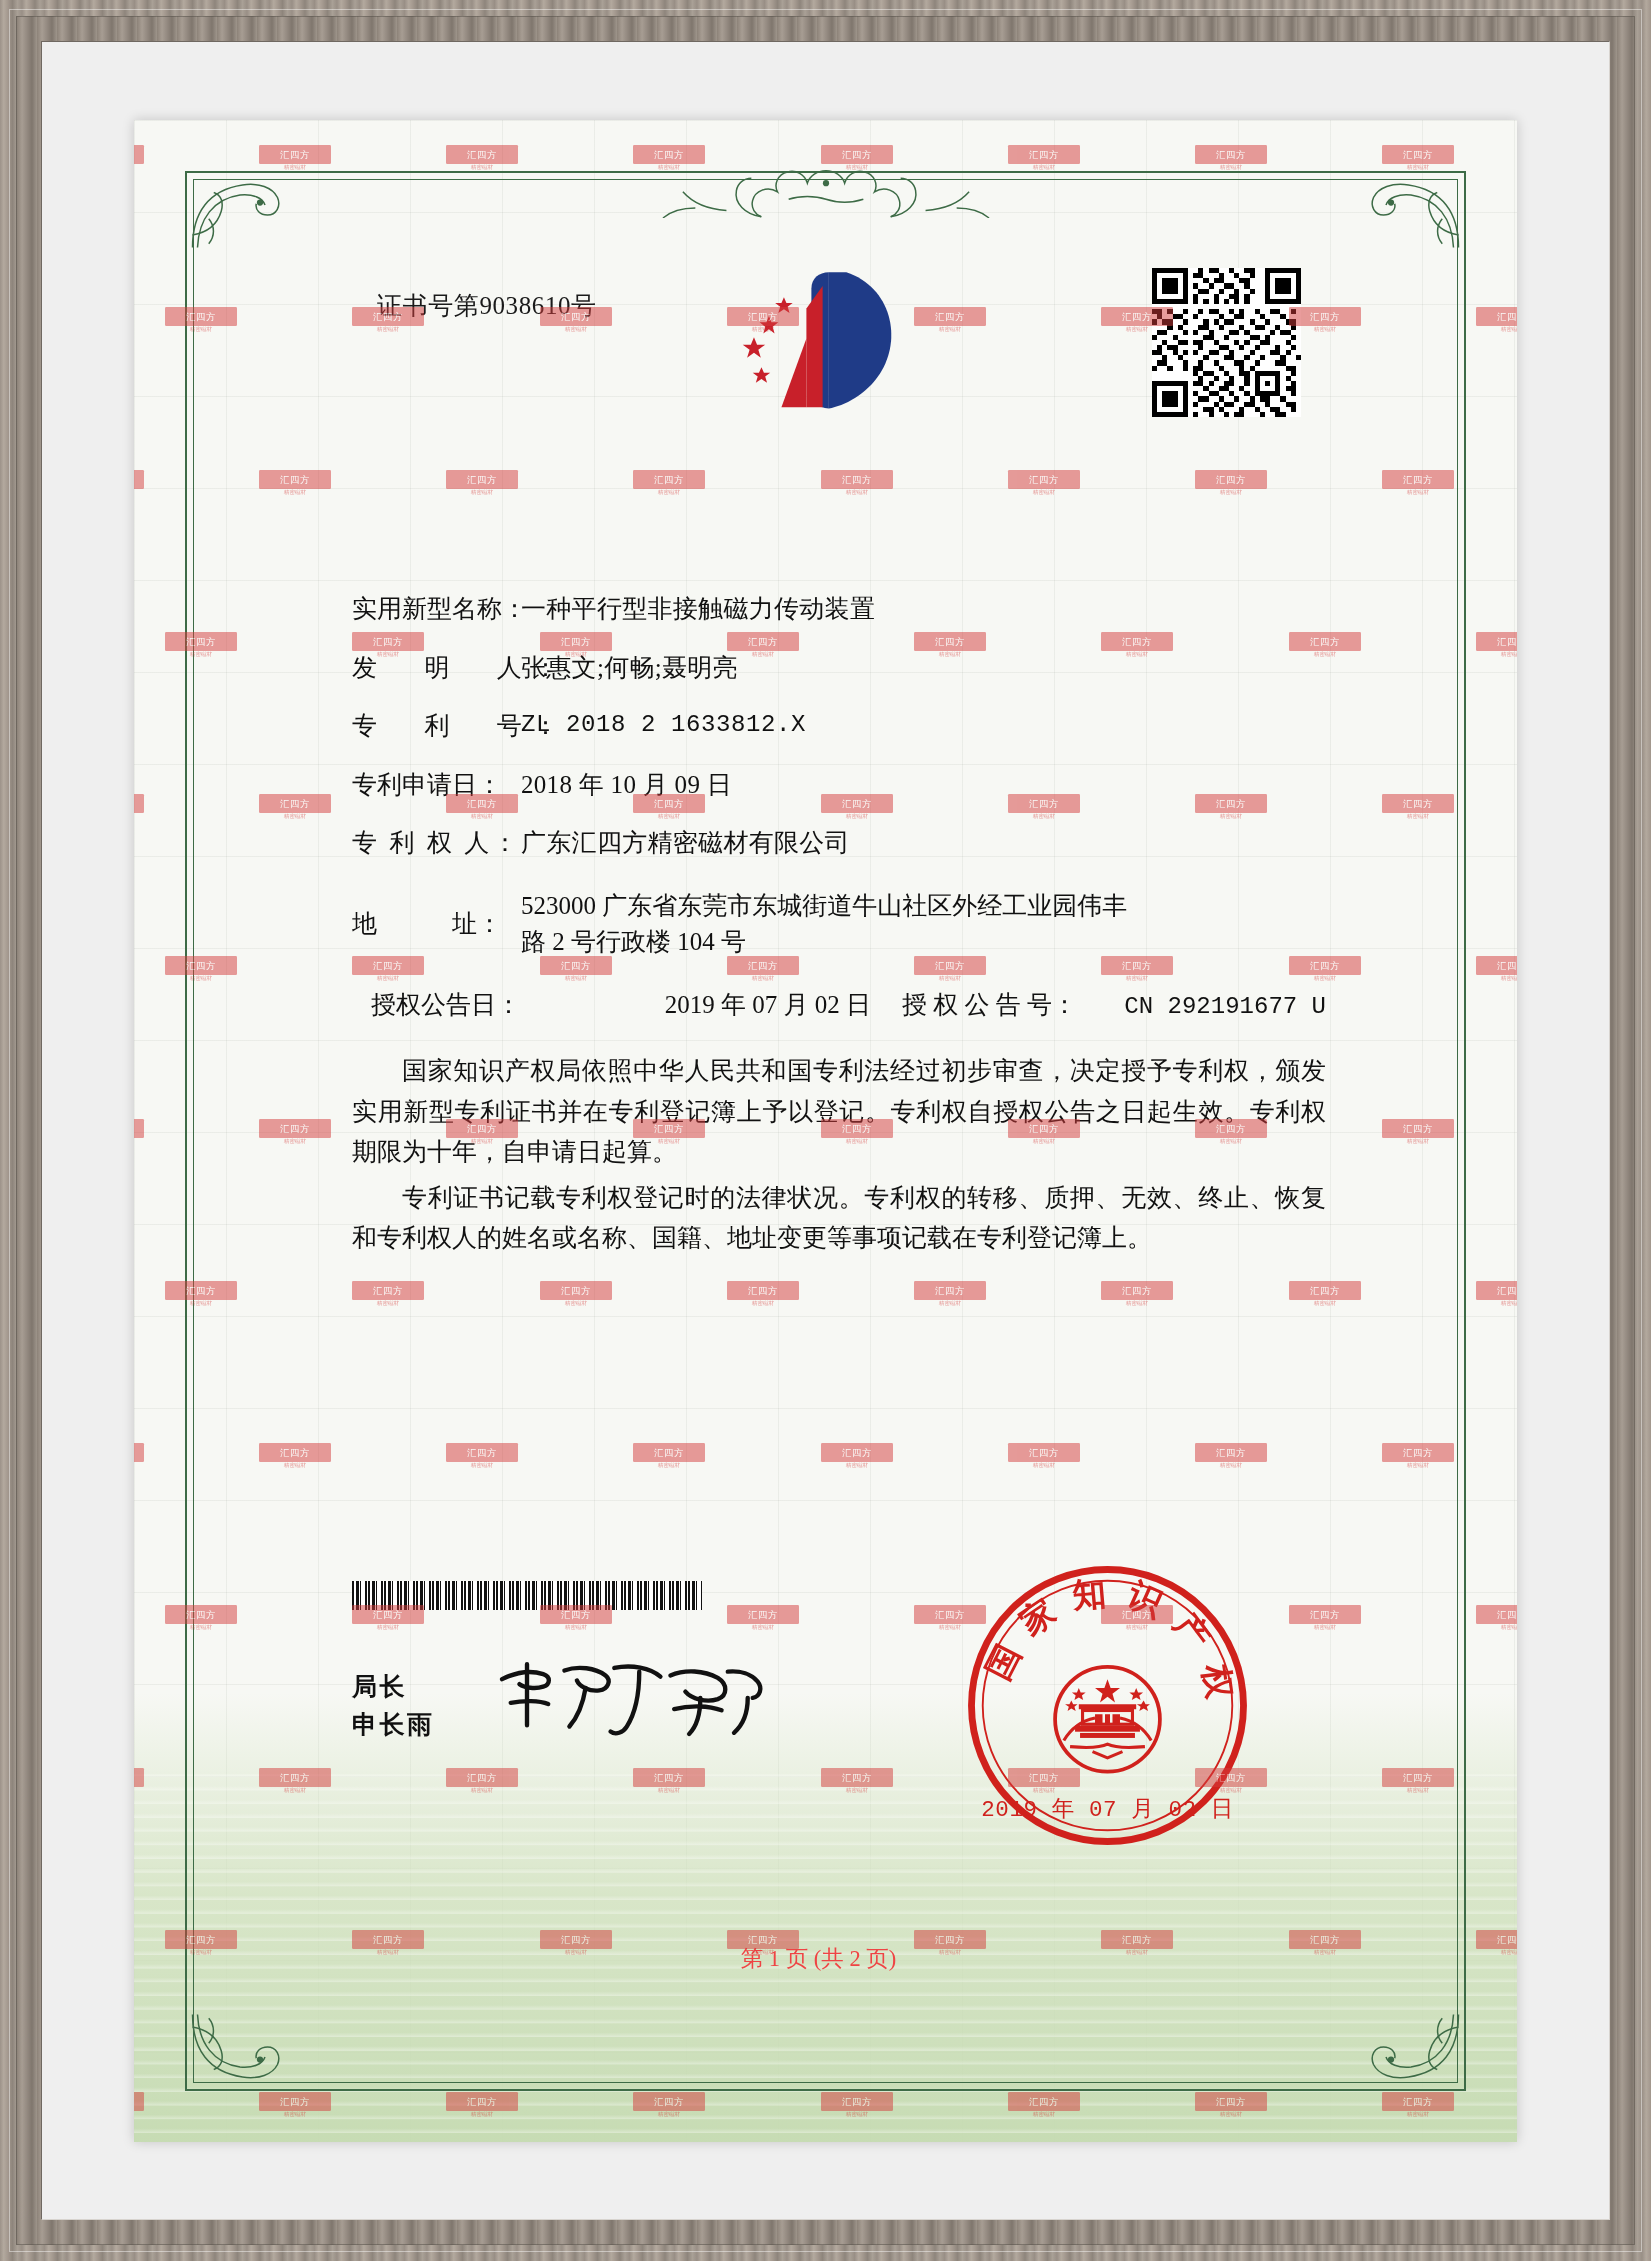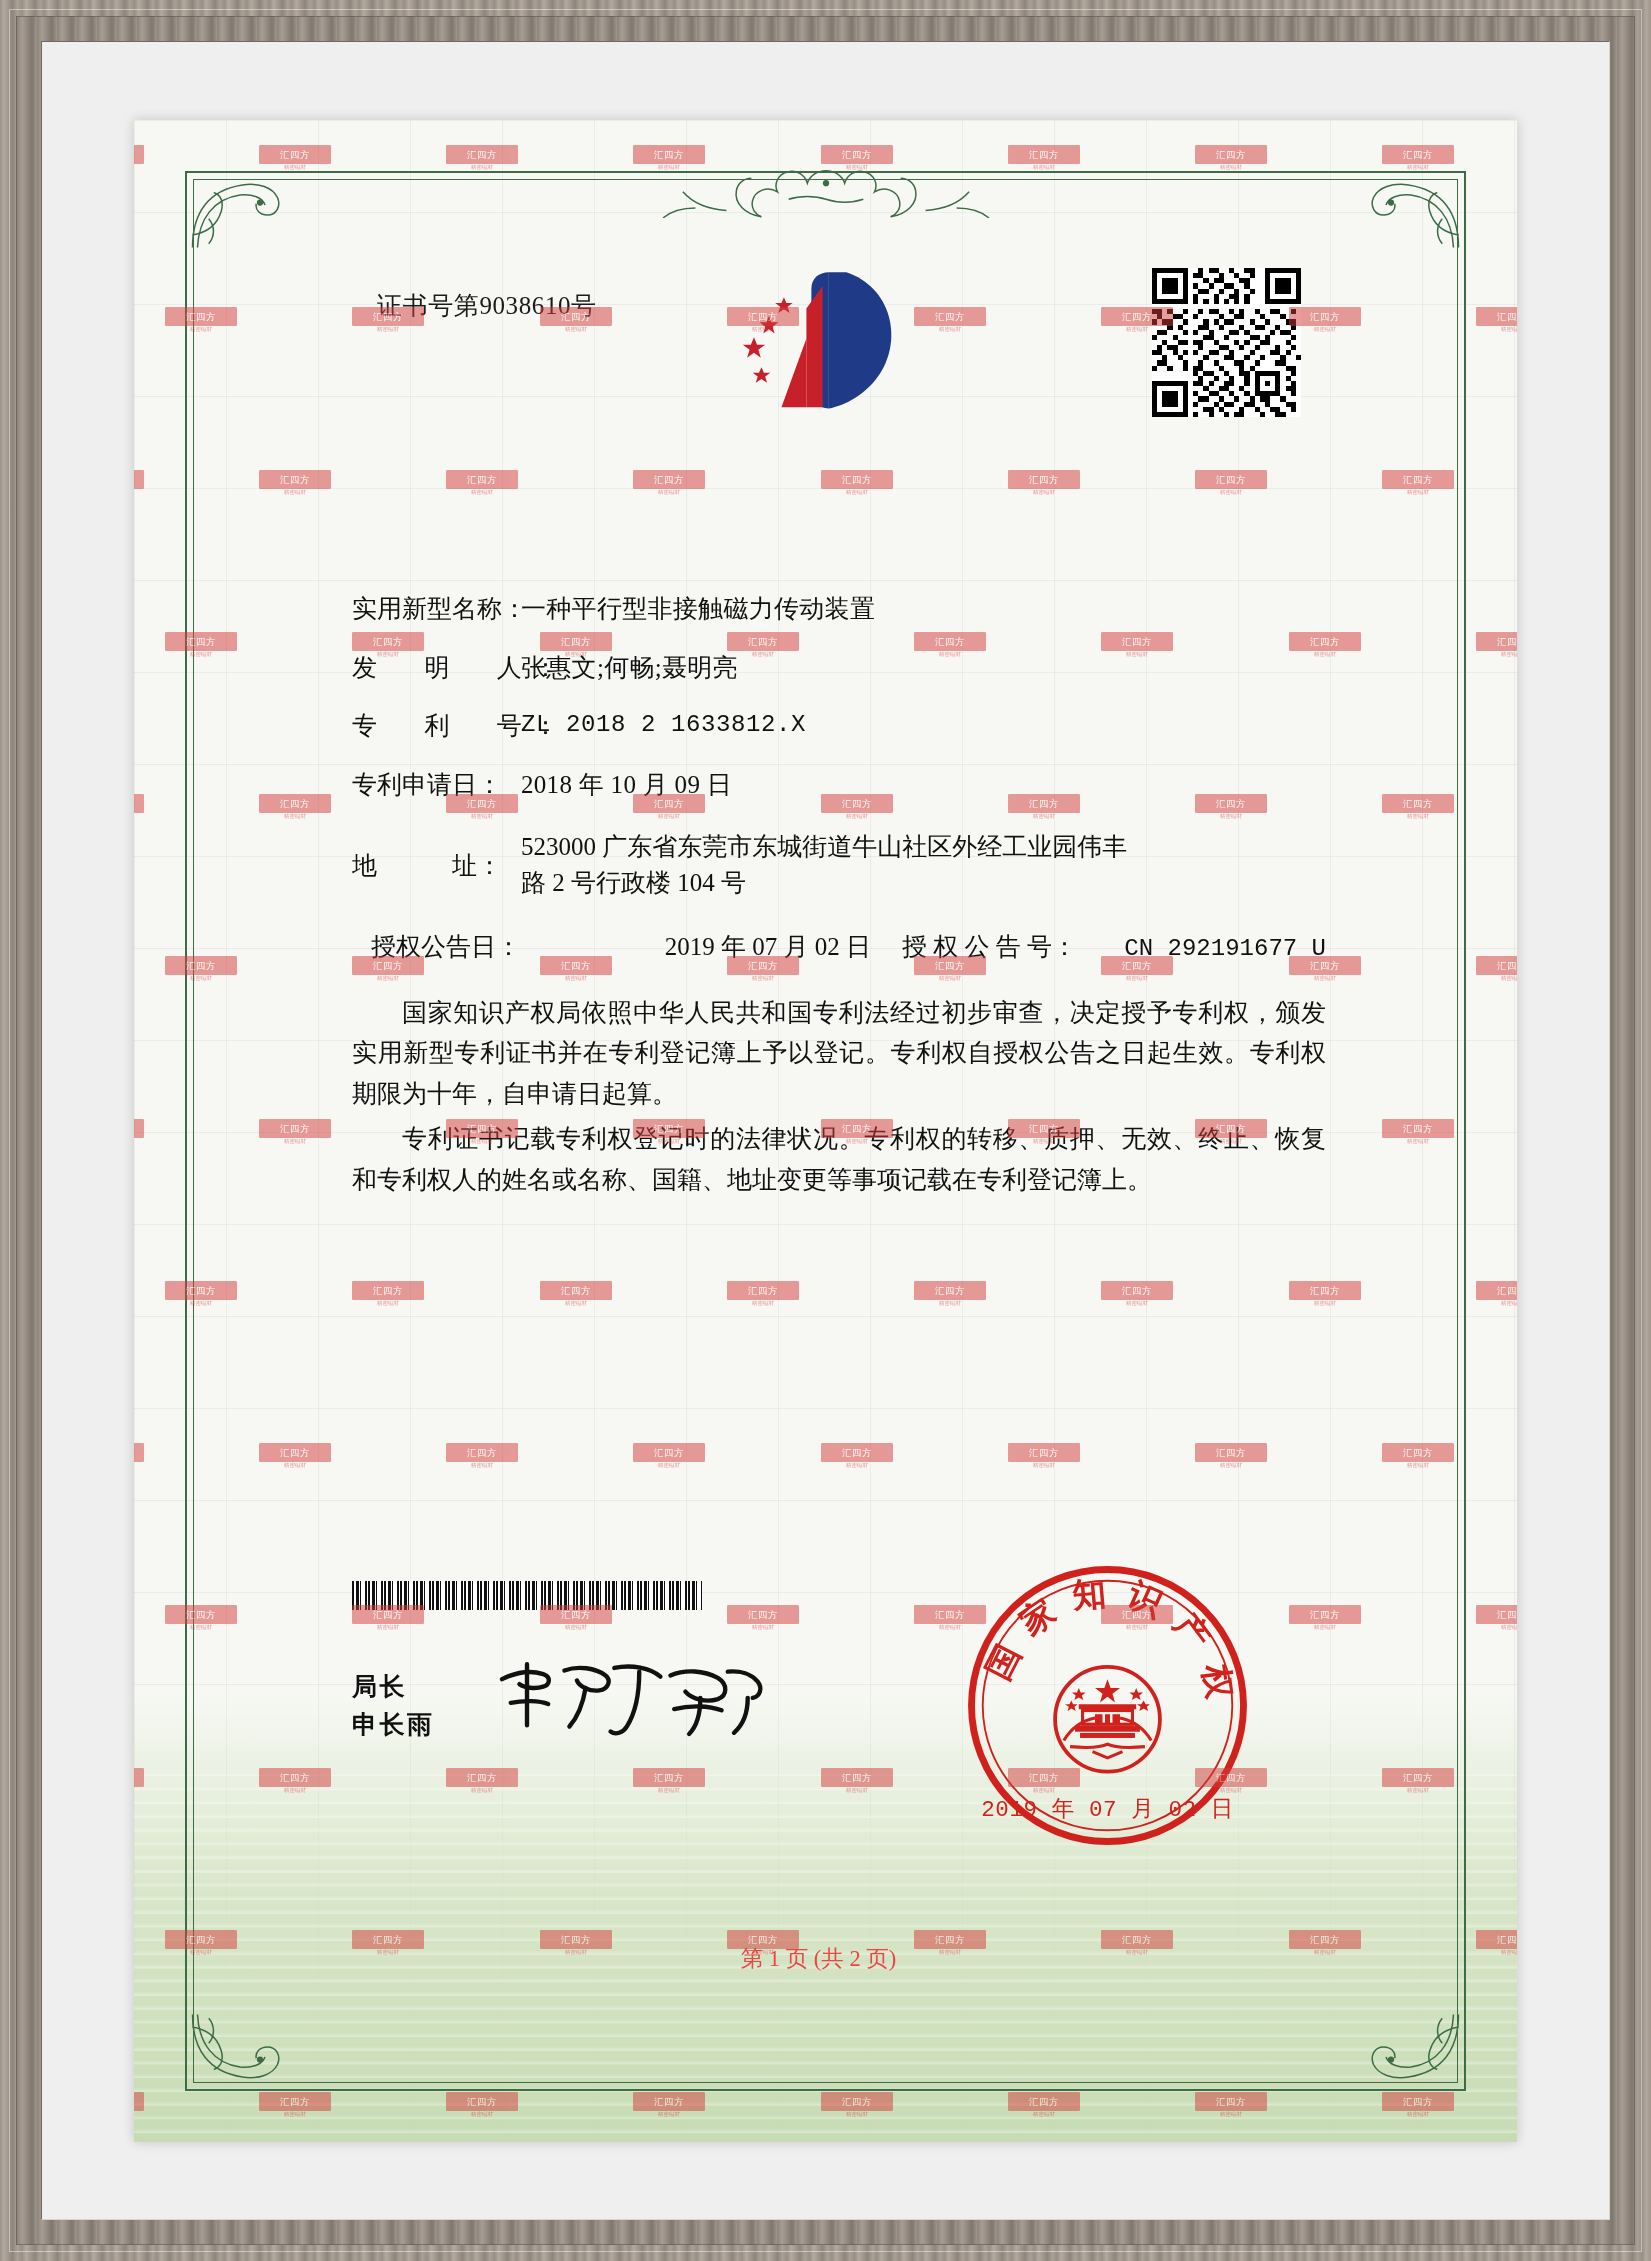--- a/index.html
+++ b/index.html
@@ -605,20 +605,24 @@
       <div class="field-row">
         <div class="field-label sp18">专　利　号：</div>
         <div class="field-value mono">ZL 2018 2 1633812.X</div>
       </div>
 
       <div class="field-row">
         <div class="field-label">专利申请日：</div>
         <div class="field-value">2018 年 10 月 09 日</div>
       </div>
 
+      <div class="field-row">
+        <div class="field-label sp5">专 利 权 人：</div>
+        <div class="field-value">广东汇四方精密磁材有限公司</div>
+      </div>
 
       <div class="field-row addr-row">
         <div class="field-label">地　　　址：</div>
         <div class="addr-value">
           <div>523000  广东省东莞市东城街道牛山社区外经工业园伟丰</div>
           <div class="addr-line2">路 2 号行政楼 104 号</div>
         </div>
       </div>
 
       <div class="field-row row-split">

